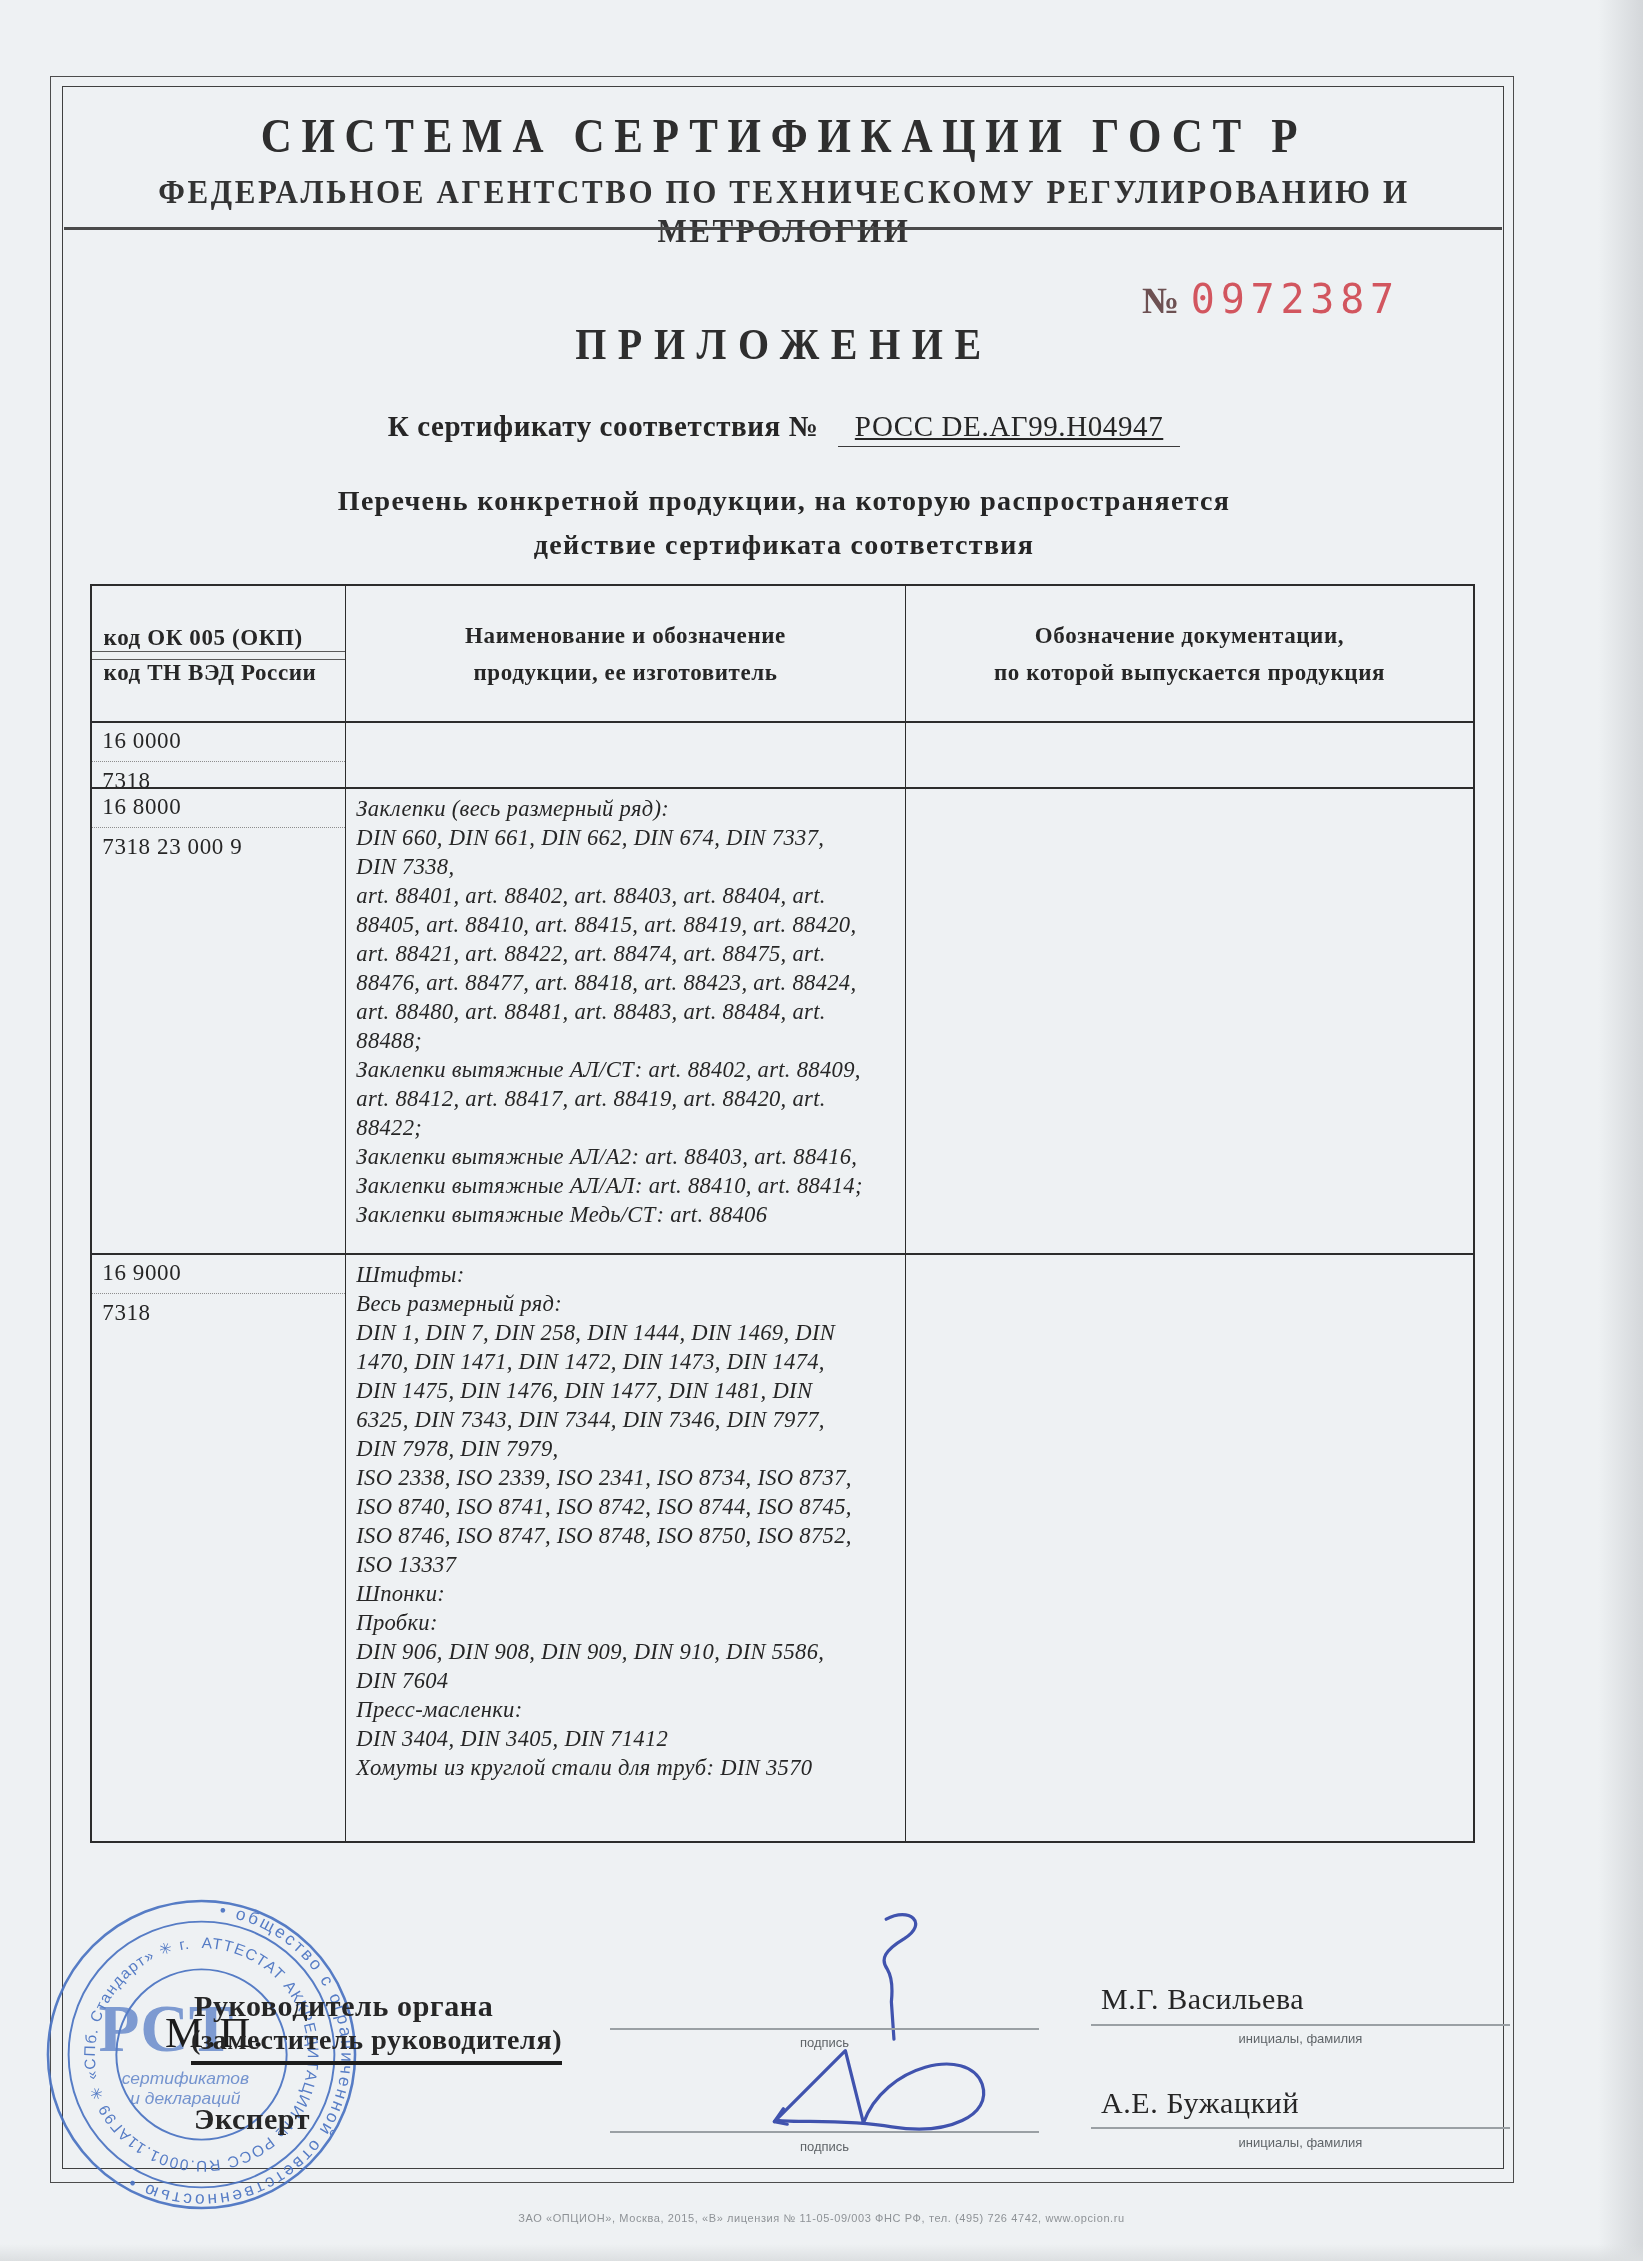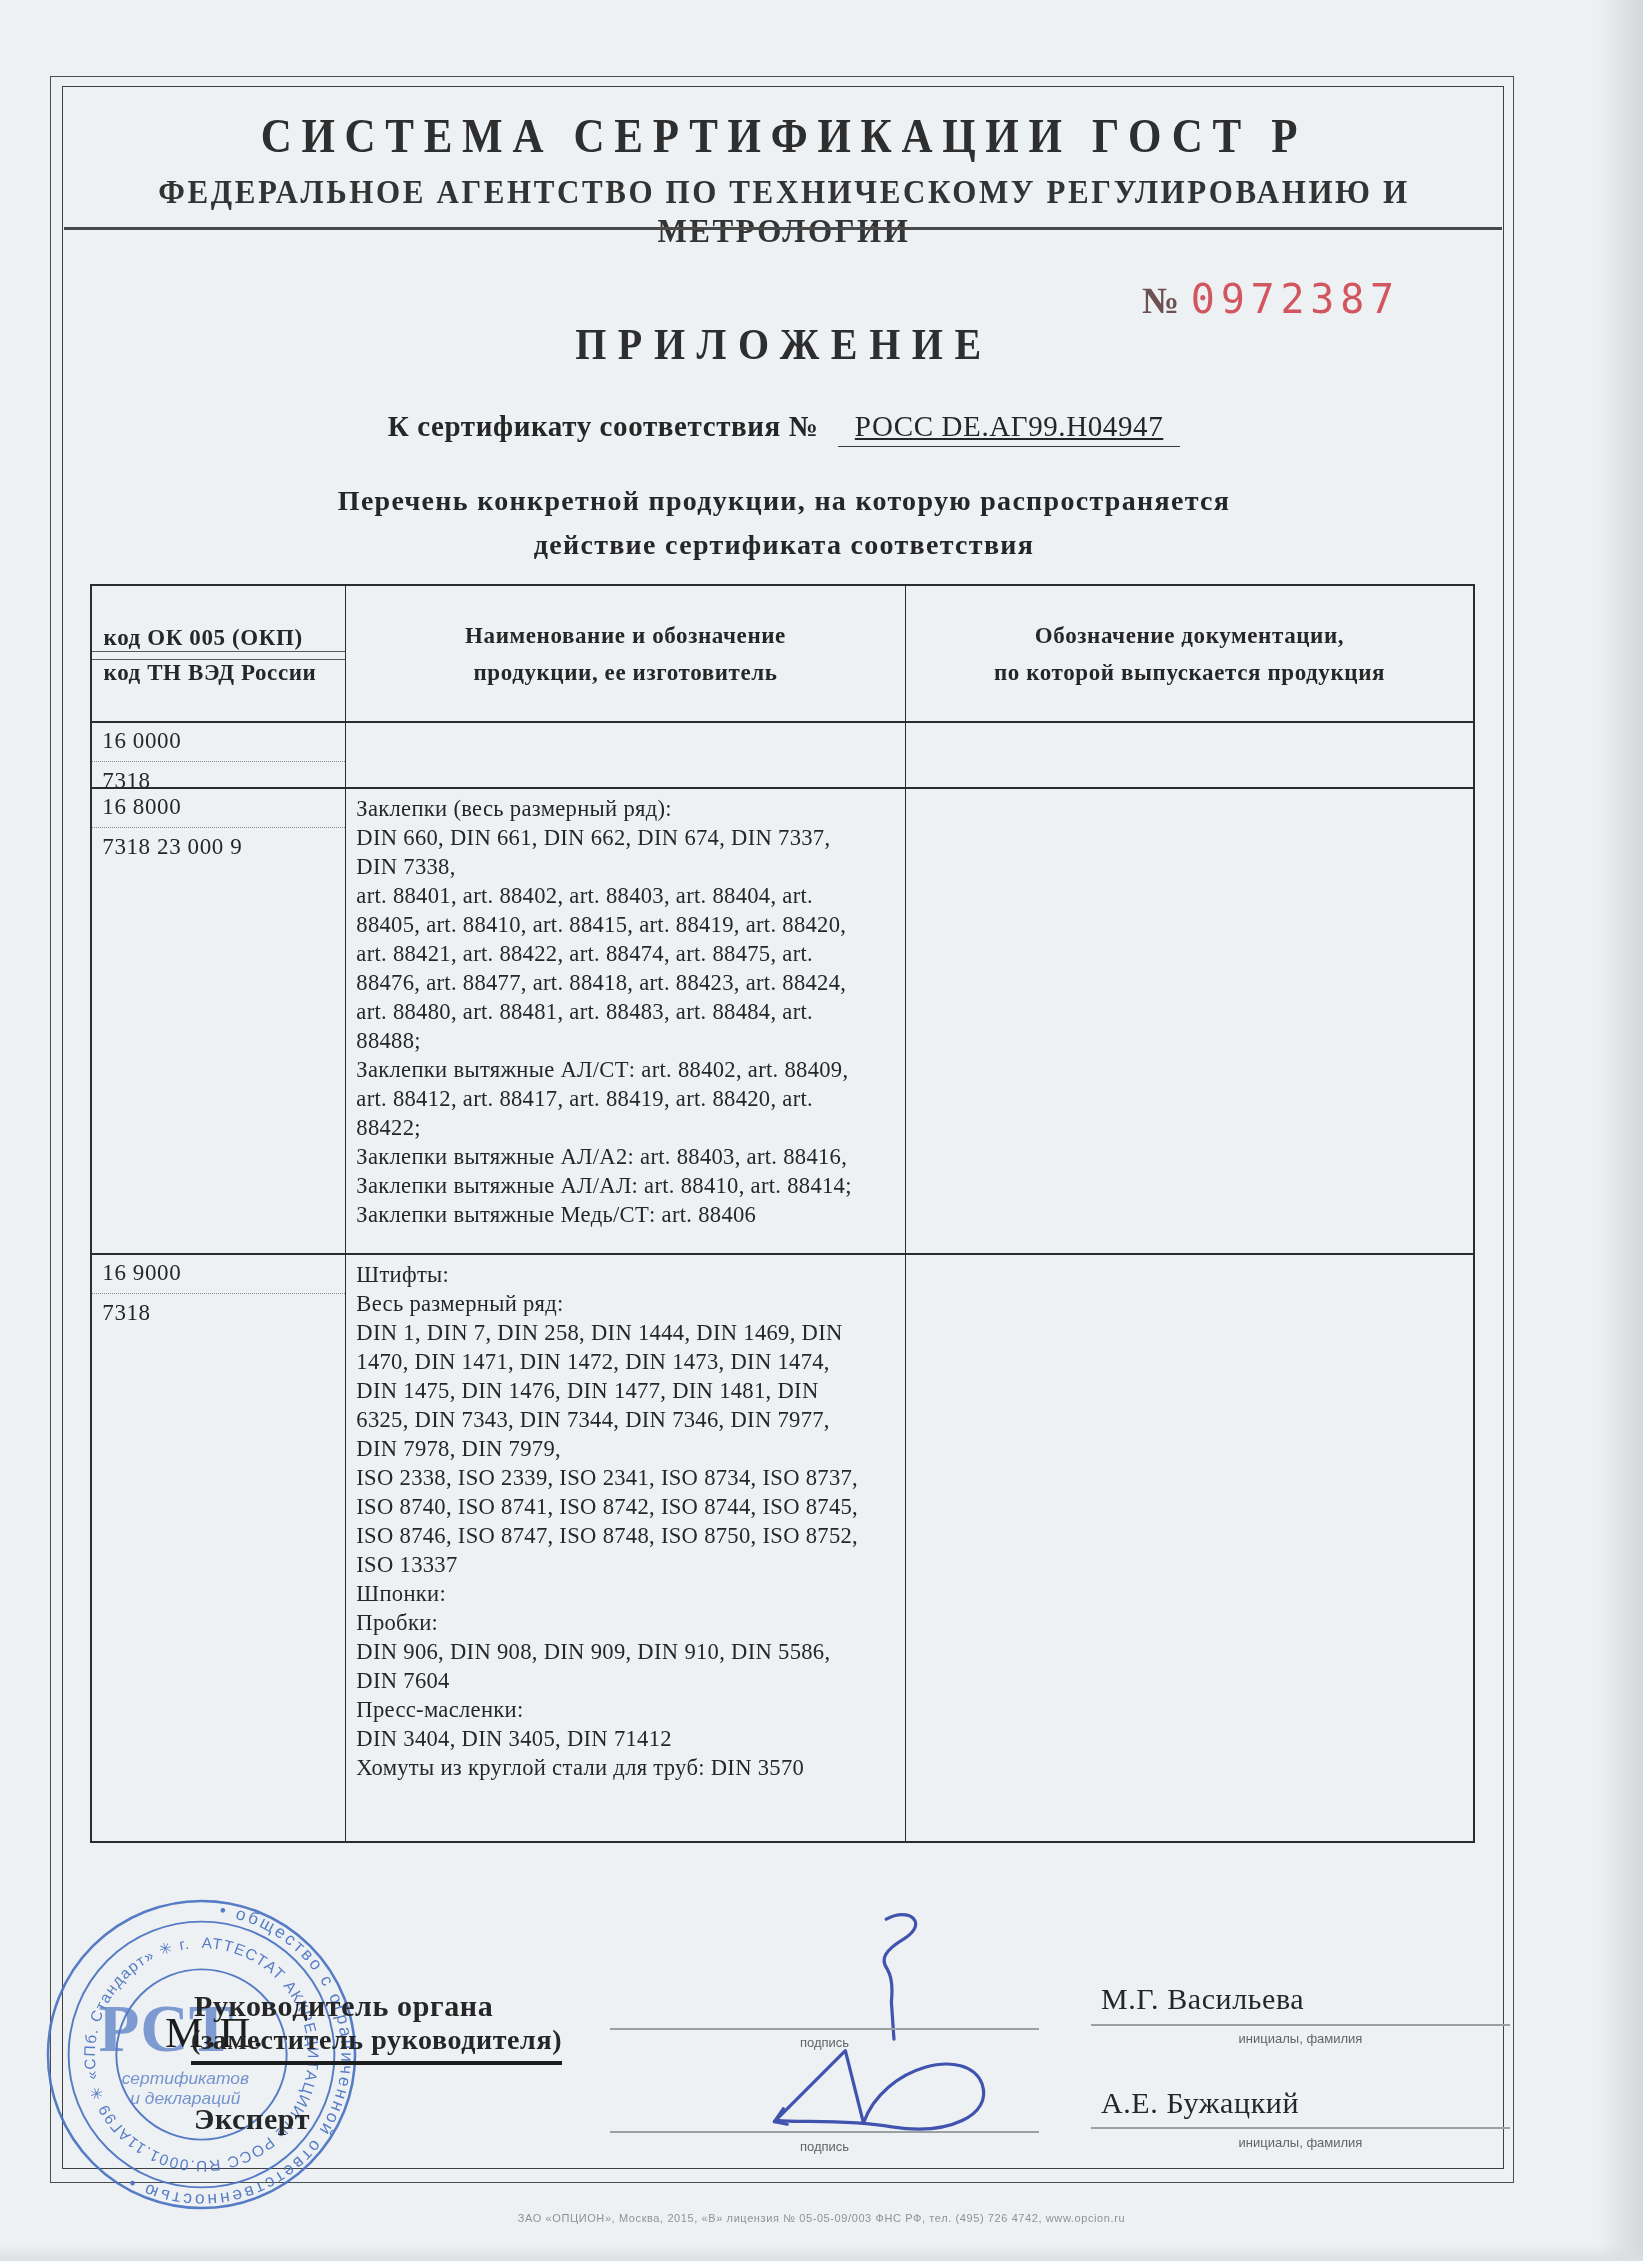--- a/index.html
+++ b/index.html
@@ -57,21 +57,21 @@
   .h-c1-top,.h-c1-bot{font-size:23px;font-weight:bold;padding-left:11.6px;letter-spacing:0.6px;}
   .hdr-div{height:7.7px;border-top:1.3px solid #5a5a5a;border-bottom:1.3px solid #5a5a5a;margin:0;}
   .thead .c2,.thead .c3{display:flex;flex-direction:column;justify-content:center;align-items:center;}
   .h-line{font-size:23px;font-weight:bold;line-height:37px;letter-spacing:0.6px;text-align:center;}
   .r1{height:66px;border-bottom:2.6px solid #2c2c2c;}
   .r2{height:466px;border-bottom:2.6px solid #2c2c2c;}
   .r3{height:586px;}
   .okp{font-size:23px;padding:5.2px 6.5px 6.5px 10.3px;border-bottom:1.9px dotted #8d8d8d;letter-spacing:0.6px;}
   .tnv{font-size:23px;padding:6.5px 6.5px 3.9px 10.3px;letter-spacing:0.6px;}
   .cellbody{padding:5.2px 7.7px 3.9px 10.3px;overflow:hidden;height:100%;box-sizing:border-box;}
-  .tline{font-size:22.6px;line-height:29px;white-space:nowrap;letter-spacing:0.3px;}
+  .tline{font-size:22.6px;line-height:29px;white-space:nowrap;letter-spacing:0.3px;font-style:italic;}
 
   
   .role1a{left:194px;top:1989px;font-size:30px;font-weight:bold;letter-spacing:0.6px;}
   .role1b{left:191px;top:2024px;font-size:28px;font-weight:bold;letter-spacing:0.6px;
     border-bottom:4.5px solid #1d1d1d;padding-bottom:5.2px;}
   .role2{left:194px;top:2102px;font-size:30px;font-weight:bold;letter-spacing:0.6px;}
   .sigline{height:1.9px;background:#9aa0a4;}
   .sl1{left:610px;top:2028px;width:429px;}
   .sl2{left:610px;top:2131px;width:429px;}
   .caption{font-family:"Liberation Sans", sans-serif;font-size:13px;color:#5f6468;text-align:center;}
@@ -252,14 +252,14 @@
 <div class="abs caption cap2">подпись</div>
 
 <div class="abs name nm1">М.Г. Васильева</div>
 <div class="abs sigline nl1"></div>
 <div class="abs caption ncap1">инициалы, фамилия</div>
 
 <div class="abs name nm2">А.Е. Бужацкий</div>
 <div class="abs sigline nl2"></div>
 <div class="abs caption ncap2">инициалы, фамилия</div>
 
-<div class="abs footer">ЗАО «ОПЦИОН», Москва, 2015, «В»   лицензия № 05-05-09/003 ФНС РФ, тел. (495) 726 4742, www.opcion.ru</div>
+<div class="abs footer">ЗАО «ОПЦИОН», Москва, 2015, «В»   лицензия № 11-05-09/003 ФНС РФ, тел. (495) 726 4742, www.opcion.ru</div>
 
 
 </body></html>

